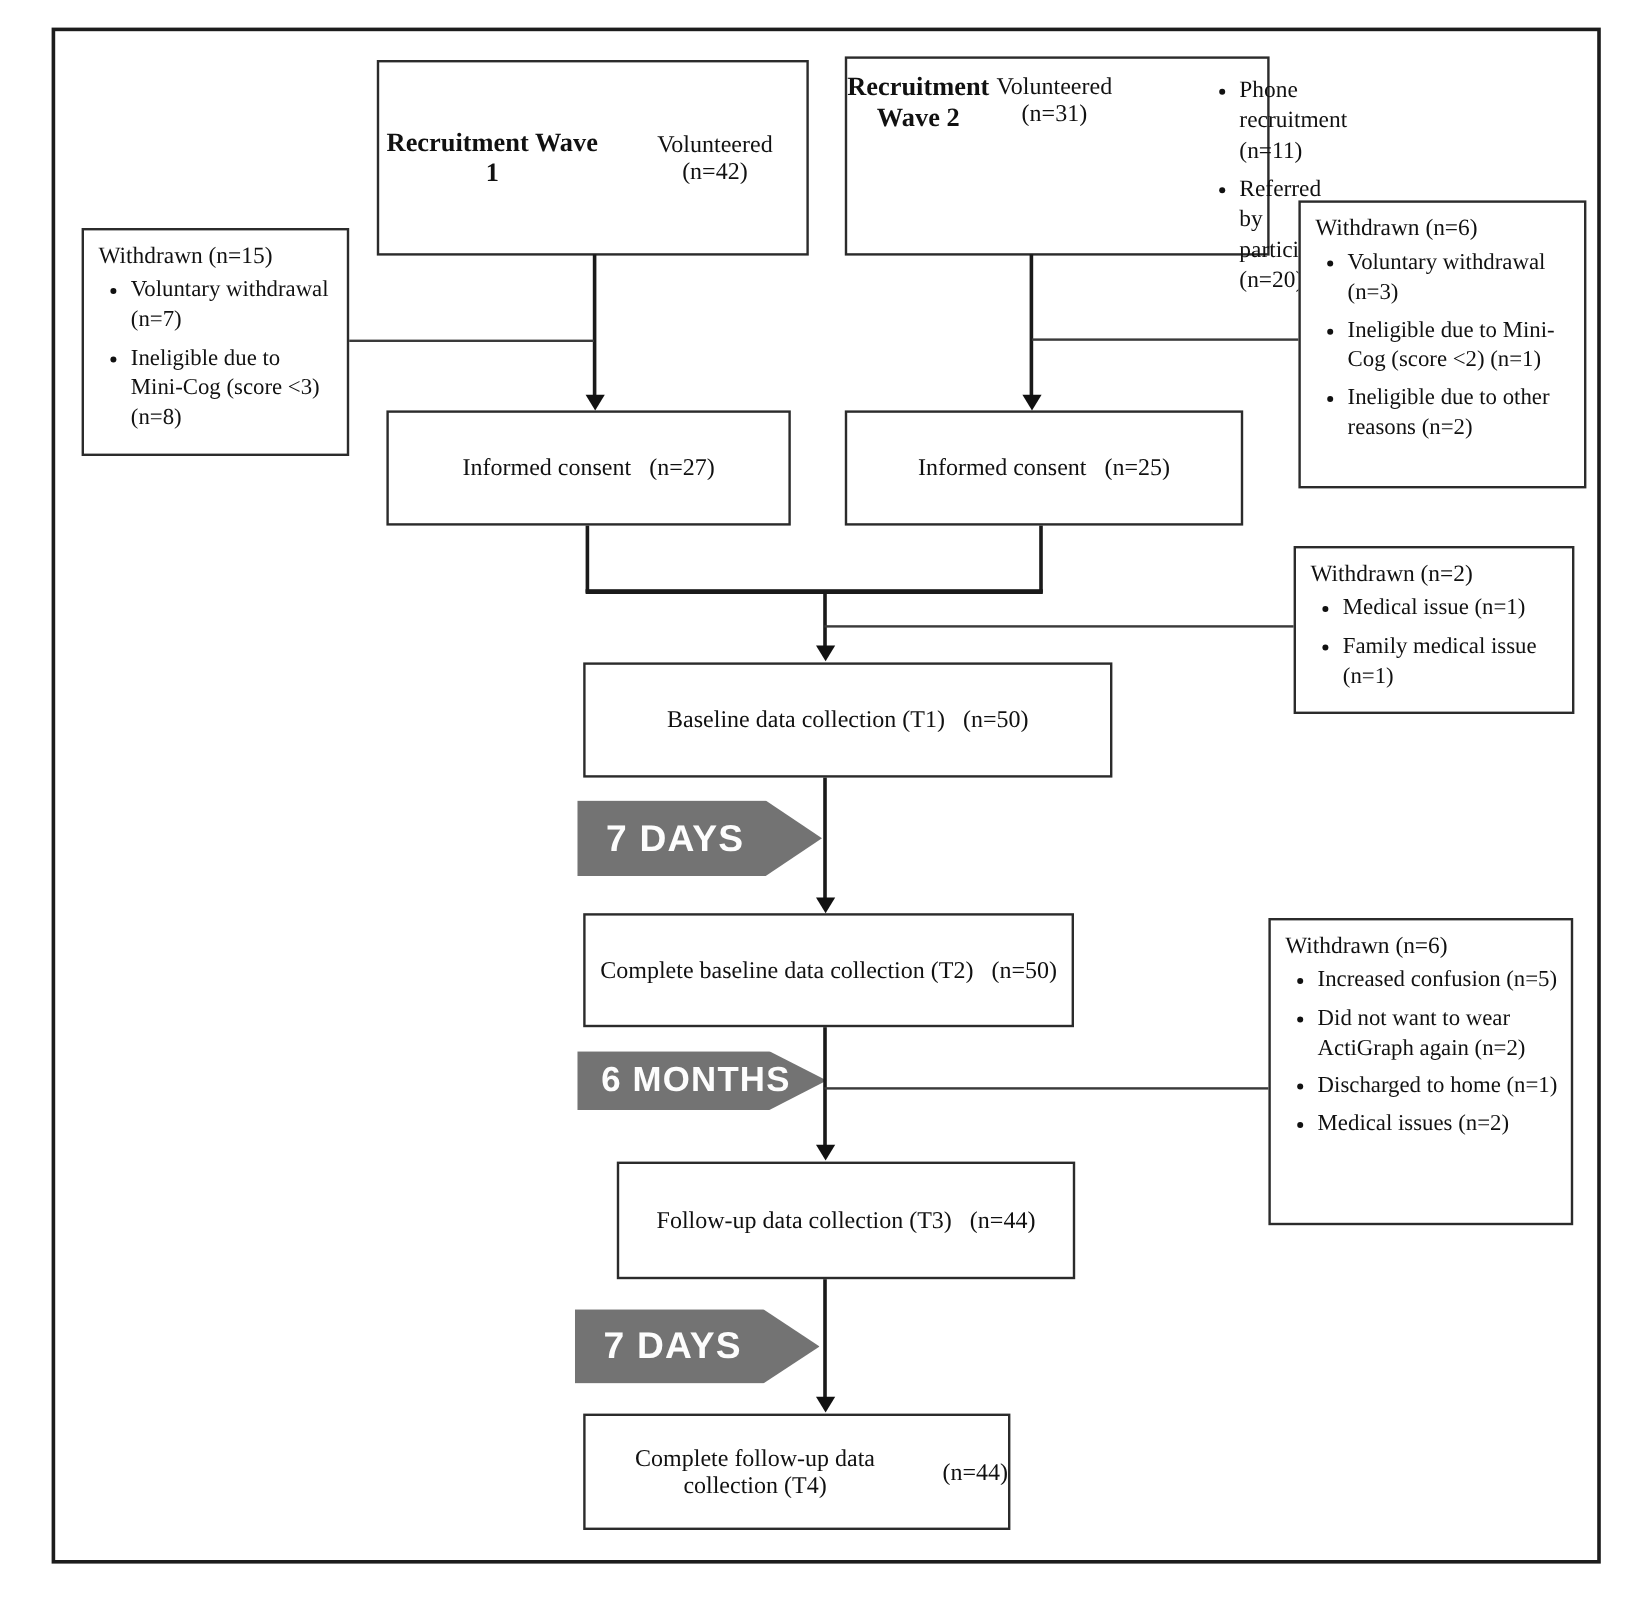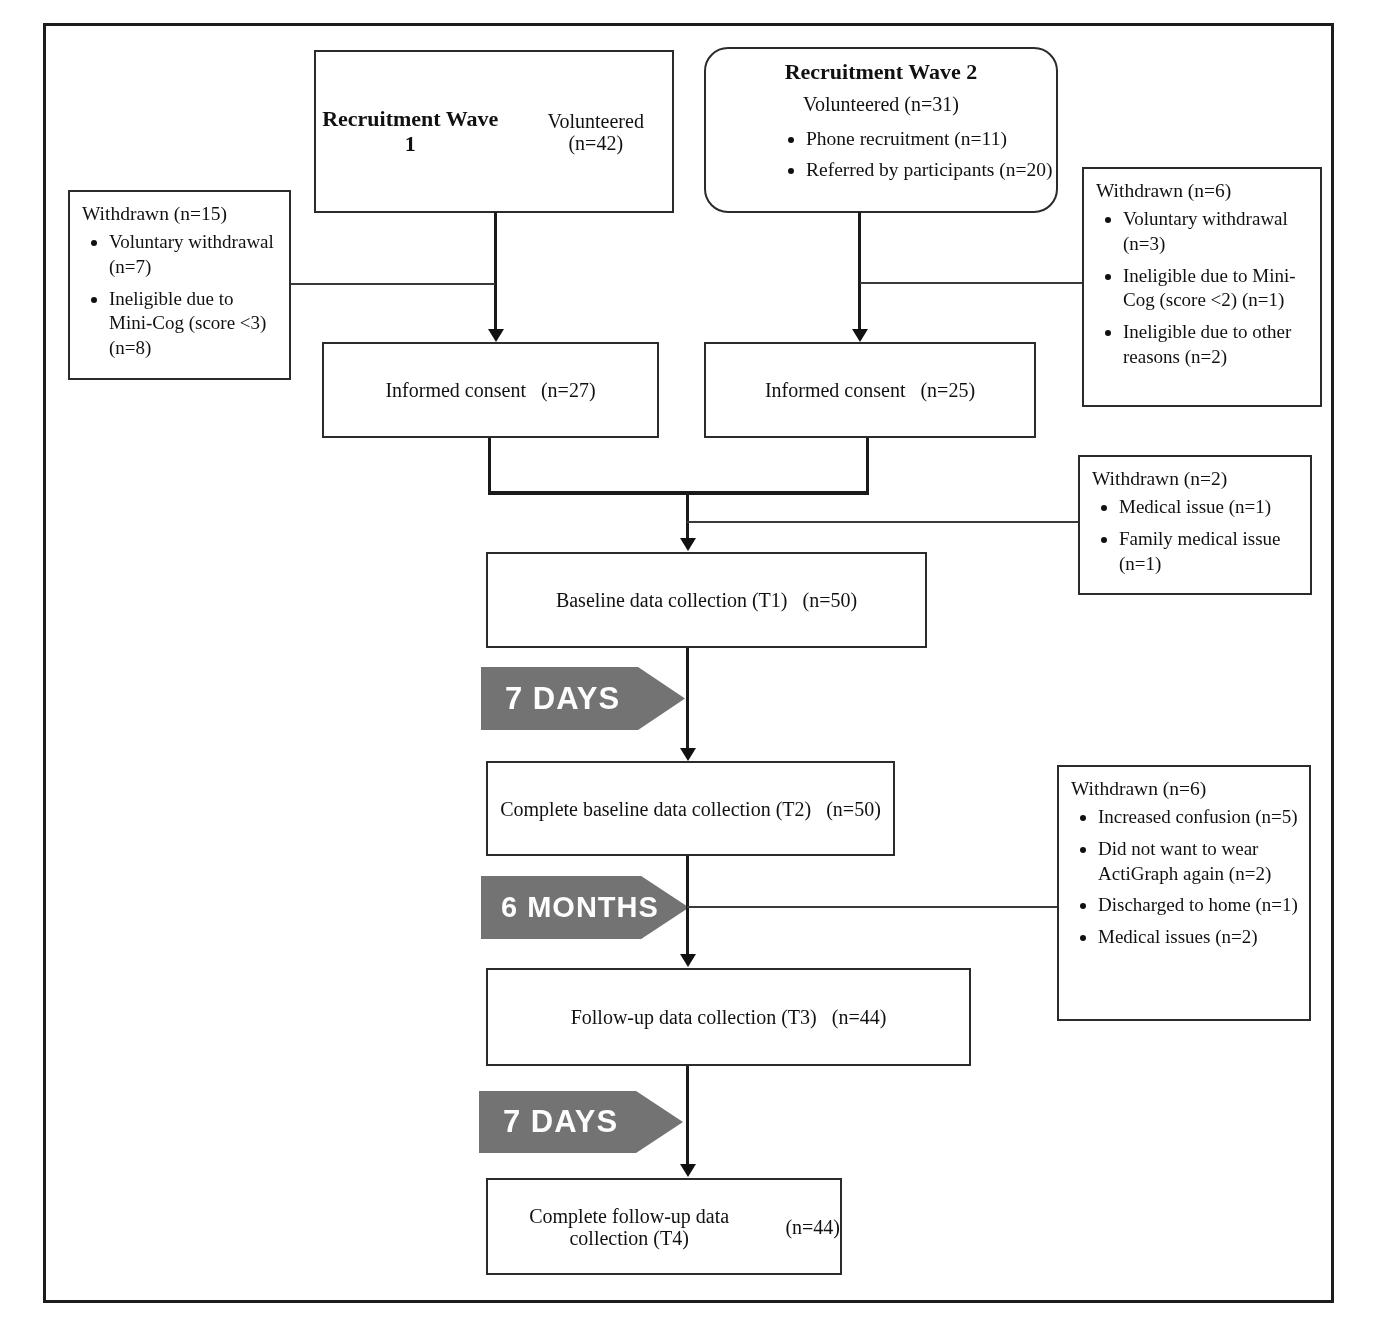--- a/index.html
+++ b/index.html
@@ -11,21 +11,21 @@
     position:absolute;border:3px solid #1c1c1c;background:transparent;
   }
   .fbox{
     position:absolute;border:2px solid #2b2b2b;background:#ffffff;box-sizing:border-box;
   }
   .center-box{
     display:flex;flex-direction:row;align-items:center;justify-content:center;
     text-align:center;font-size:20px;gap:15px;line-height:1.1;
   }
   .title-bold{font-weight:bold;font-size:22px;}
-  .rw2-box{padding-top:10px;display:flex;flex-direction:column;gap:6px;border-radius:24px;}
+  .rw2-box{padding-top:10px;display:flex;flex-direction:row;gap:6px;}
   .rw2-box .hd{text-align:center;font-weight:bold;font-size:22px;}
   .rw2-box .sub{text-align:center;font-size:20px;margin-top:2px;}
   .side-box{padding:9px 10px 6px 12px;font-size:19px;line-height:1.3;}
   .side-box .hd{font-size:19.5px;margin-bottom:4px;}
   ul.bullets{
     margin:4px 0 0 0;padding-left:27px;font-size:19px;line-height:1.3;
   }
   ul.bullets li{margin-bottom:7px;}
   .rw2-box ul.bullets{padding-left:100px;font-size:19.5px;}
   .rw2-box ul.bullets li{margin-bottom:6px;}
@@ -106,33 +106,33 @@
     <div>(n=50)</div>
   </div>
 
   <div class="chevron" style="left:481px;top:667px;width:204px;height:63px;">7 DAYS</div>
 
   <div class="fbox center-box" style="left:486px;top:761px;width:409px;height:95px;font-family:Liberation Serif, serif;">
     <div>Complete baseline data collection (T2)</div>
     <div>(n=50)</div>
   </div>
 
-  <div class="chevron" style="left:481px;top:876px;width:208px;height:63px;font-size:29px;padding-left:20px;">6 MONTHS</div>
+  <div class="chevron" style="left:481px;top:876px;width:208px;height:49px;font-size:29px;padding-left:20px;">6 MONTHS</div>
 
   <div class="fbox side-box" style="left:1057px;top:765px;width:254px;height:256px;">
     <div class="hd">Withdrawn (n=6)</div>
     <ul class="bullets">
         <li>Increased confusion (n=5)</li>
         <li>Did not want to wear ActiGraph again (n=2)</li>
         <li>Discharged to home (n=1)</li>
         <li>Medical issues (n=2)</li>
       </ul>
   </div>
 
-  <div class="fbox center-box" style="left:486px;top:968px;width:485px;height:98px;justify-content:center;">
+  <div class="fbox center-box" style="left:514px;top:968px;width:382px;height:98px;justify-content:center;">
     <div>Follow-up data collection (T3)</div>
     <div>(n=44)</div>
   </div>
 
   <div class="chevron" style="left:479px;top:1091px;width:204px;height:62px;">7 DAYS</div>
 
   <div class="fbox center-box" style="left:486px;top:1178px;width:356px;height:97px;">
     <div>Complete follow-up data collection (T4)</div>
     <div>(n=44)</div>
   </div>

